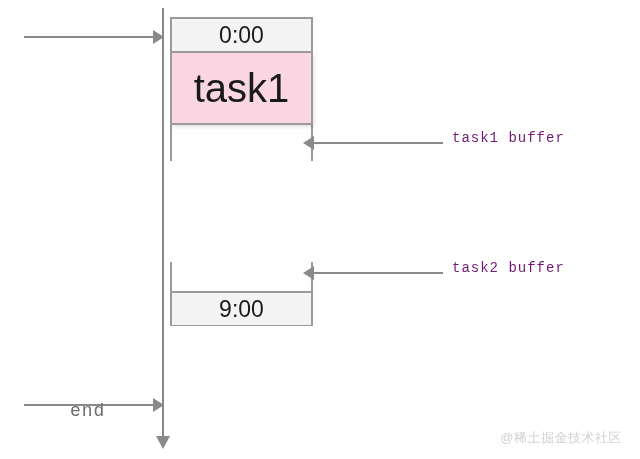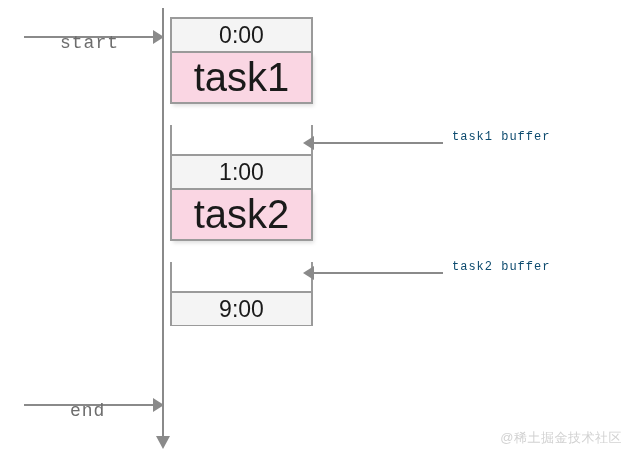--- a/index.html
+++ b/index.html
@@ -58,21 +58,21 @@
     box-sizing: border-box;
     display: flex;
     align-items: center;
     justify-content: center;
     font-size: 23px;
     color: #1a1a1a;
     letter-spacing: 0px;
     font-family: "Liberation Sans", sans-serif;
   }
   .task-body {
-    height: 52px;
+    height: 73px;
     background: #fad6e3;
     border: 2px solid #9a9a9a;
     border-top: 1px solid #9a9a9a;
     box-sizing: border-box;
     display: flex;
     align-items: center;
     justify-content: center;
     font-size: 40px;
     color: #1a1a1a;
     font-family: "Liberation Sans", sans-serif;
@@ -137,22 +137,22 @@
     top: 0;
     width: 0;
     height: 0;
     border-top: 7px solid transparent;
     border-bottom: 7px solid transparent;
     border-right: 11px solid #8a8a8a;
   }
   .callout-label {
     position: absolute;
     font-family: "Liberation Mono", monospace;
-    font-size: 12px;
-    color: #0c4a6e;
+    font-size: 14px;
+    color: #701a75;
     letter-spacing: 1px;
     white-space: nowrap;
   }
 
   
   .watermark {
     position: absolute;
     right: 18px;
     bottom: 12px;
     font-family: Liberation Sans, sans-serif;
@@ -171,34 +171,29 @@
   <div class="timeline-arrowhead"></div>
 
   <div class="buffer-zone" style="top:125px; height:36px;"></div>
   <div class="buffer-zone" style="top:262px; height:36px;"></div>
 
   <div class="task-block" style="top:17px;">
     <div class="task-header">0:00</div>
     <div class="task-body">task1</div>
   </div>
 
-  <div class="task-block" style="top:154px;">
-    <div class="task-header">1:00</div>
-    <div class="task-body">task2</div>
-  </div>
 
   <div class="task-block" style="top:291px;">
     <div class="task-header">9:00</div>
   </div>
 
   <div class="entry-arrow" style="left:24px; top:30px; width:140px;">
     <div class="line" style="width:130px;"></div>
     <div class="head" style="left:129px;"></div>
   </div>
-  <div class="entry-label" style="left:60px; top:33px;">start</div>
 
   <div class="entry-arrow" style="left:24px; top:398px; width:140px;">
     <div class="line" style="width:130px;"></div>
     <div class="head" style="left:129px;"></div>
   </div>
   <div class="entry-label" style="left:70px; top:401px;">end</div>
 
   <div class="callout" style="left:303px; top:136px; width:140px;">
     <div class="head"></div>
     <div class="line" style="left:10px; width:130px;"></div>

